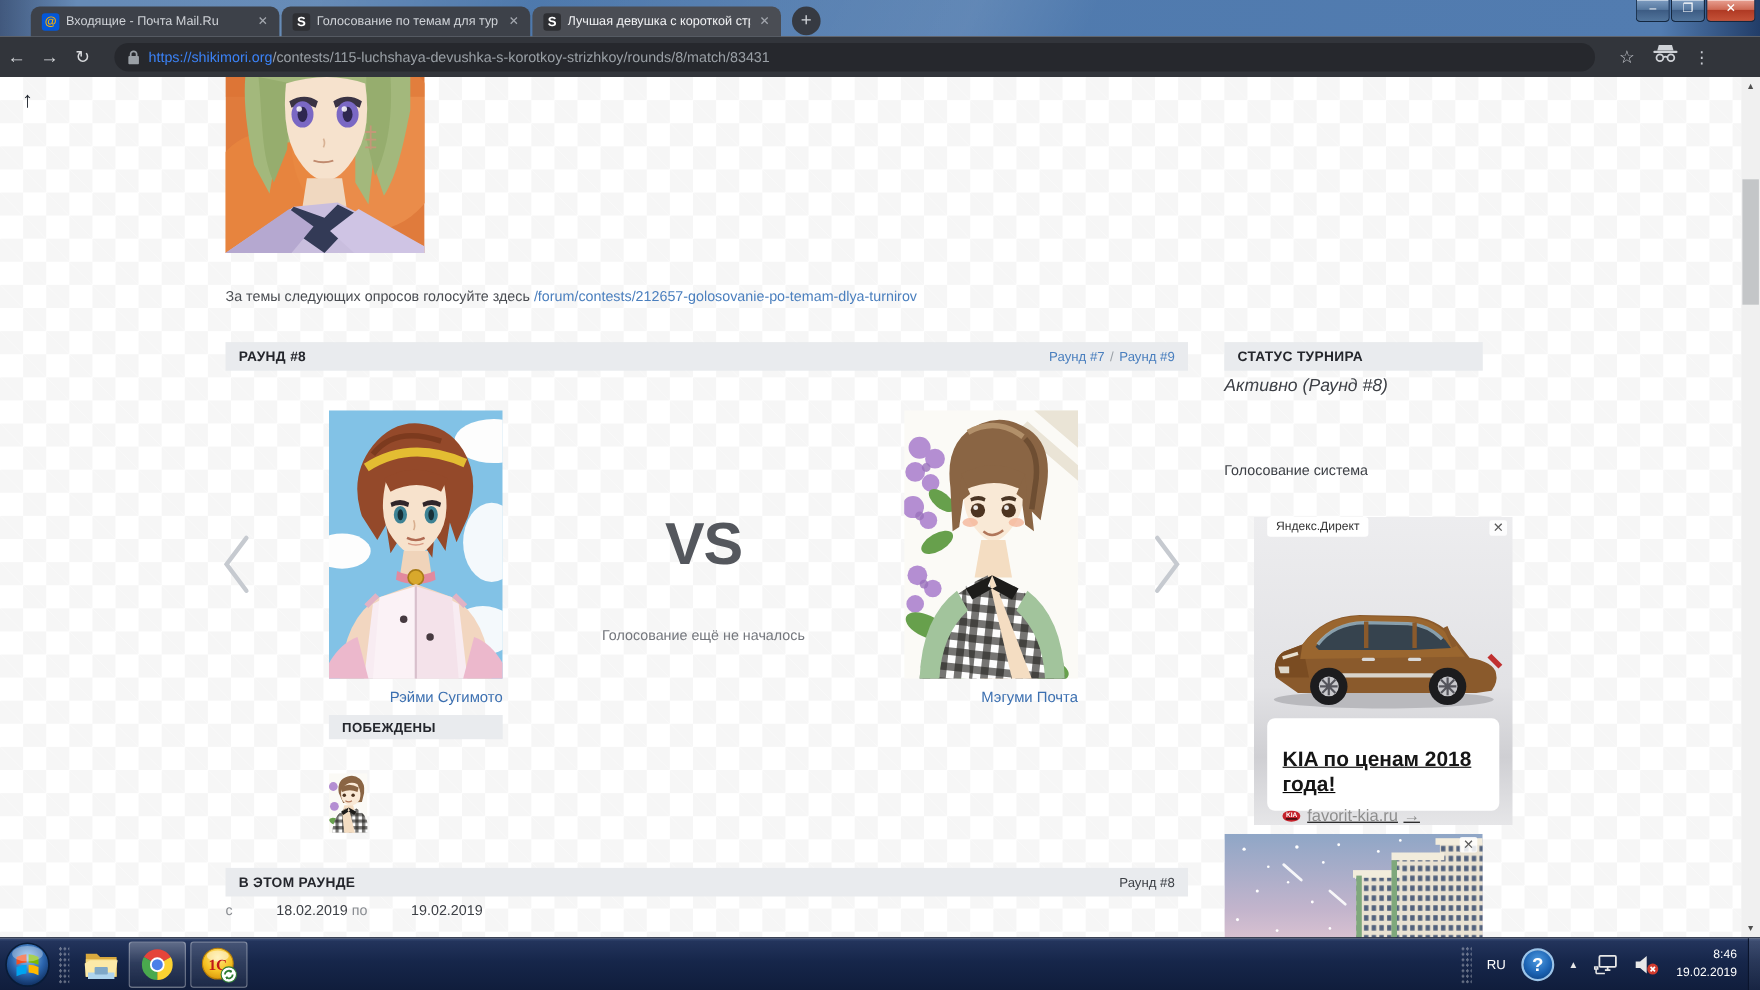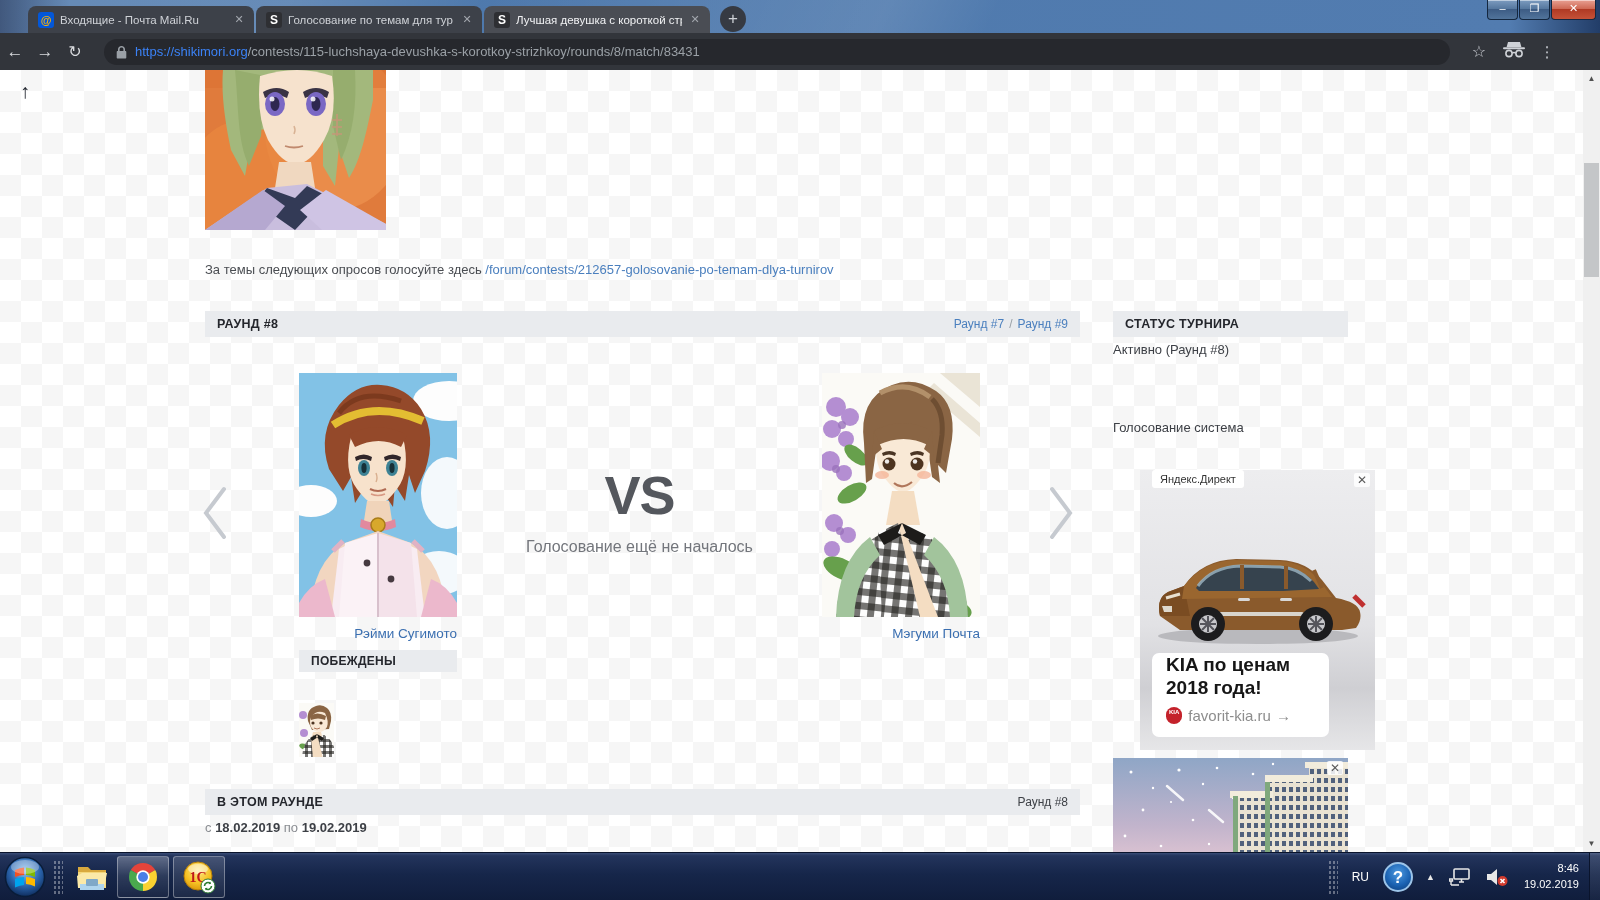--- a/index.html
+++ b/index.html
@@ -65,47 +65,47 @@
   .bar .sep{font-size:12px;color:#9aa0a6;margin:0 5px;}
   .bar .round-badge{font-size:12px;color:#3d4046;}
   .round-bar{left:205px;top:241px;width:875px;}
   .card{position:absolute;width:158px;text-align:right;}
   .card.left{left:299px;top:303px;}
   .card.right{left:822px;top:303px;}
   .card svg{display:block;cursor:pointer;}
   .card a{display:inline-block;margin-top:9px;font-size:13.5px;color:#3b6fb0;text-decoration:none;cursor:pointer;}
   .vs-wrap{position:absolute;left:457px;top:398px;width:365px;text-align:center;}
   .vs{font-size:54px;font-weight:bold;color:#54575d;letter-spacing:-1px;line-height:1;}
-  .vote-status{margin-top:16px;font-size:16px;color:#73767c;}
+  .vote-status{margin-top:48px;font-size:13px;color:#73767c;}
   .chev{position:absolute;top:415px;cursor:pointer;}
   .chev.left{left:200px;}
   .chev.right{left:1046px;}
   .defeated-bar{left:299px;top:580px;width:158px;height:22px;}
   .defeated-bar b{font-size:12px;}
   .thumb{position:absolute;left:299px;top:633px;width:35px;height:54px;cursor:pointer;}
   .thisround-bar{left:205px;top:719px;width:875px;}
   .dates{position:absolute;left:205px;top:750px;font-size:13px;color:#8a8d92;}
-  .dates b{color:#3d4046;font-weight:bold;}
+  .dates b{color:#3d4046;font-weight:normal;margin-left:36px;}
 
   
   .sb-bar1{left:1113px;top:241px;width:235px;}
-  .sb-text1{position:absolute;left:1113px;top:272px;font-size:13px;color:#3d4046;}
+  .sb-text1{position:absolute;left:1113px;top:272px;font-size:16px;color:#3d4046;font-style:italic;}
   .sb-bar2{left:1113px;top:319px;width:235px;}
   .sb-text2{position:absolute;left:1113px;top:350px;font-size:13px;color:#3d4046;}
   .ad-kia{position:absolute;left:1140px;top:400px;width:235px;height:280px;overflow:hidden;cursor:pointer;
     background:linear-gradient(#ededef 0%,#e2e2e5 55%,#cfcfd3 78%,#e6e6e8 100%);}
   .yd-label{position:absolute;left:12px;top:0;background:#fff;border-radius:3px;padding:3px 8px;
     font-size:11px;color:#333;cursor:pointer;}
   .ad-close{position:absolute;right:5px;top:3px;font-size:12px;color:#5a5a5a;cursor:pointer;
     background:rgba(255,255,255,.85);border-radius:2px;padding:0 3px;}
   .kia-car{position:absolute;left:6px;top:62px;}
-  .kia-card{position:absolute;left:12px;top:183px;width:177px;height:84px;background:#fff;border-radius:7px;
-    box-sizing:border-box;padding:0 14px;}
+  .kia-card{position:absolute;left:12px;top:183px;width:211px;height:84px;background:#fff;border-radius:7px;
+    box-sizing:border-box;padding:26px 14px;text-decoration:underline;}
   .kia-title{font-size:19px;font-weight:bold;color:#161616;line-height:1.22;margin:0;}
-  .kia-link{margin-top:8px;display:flex;font-size:15px;color:#8d8d8d;cursor:pointer;}
+  .kia-link{margin-top:8px;display:flex;align-items:center;font-size:15px;color:#8d8d8d;cursor:pointer;}
   .kia-badge{display:inline-block;background:#c4222b;color:#fff;font-size:6px;font-weight:bold;
     border-radius:50%/45%;padding:2px 3px;margin-right:6px;line-height:1;}
   .kia-arrow{margin-left:5px;}
   .ad-bld{position:absolute;left:1113px;top:688px;width:235px;height:124px;overflow:hidden;cursor:pointer;}
 
   
   .scrollbar{position:absolute;right:0;top:70px;width:17px;height:782px;background:#f0f0f0;}
   .sb-arrow{position:absolute;left:0;width:17px;height:17px;font-size:8px;color:#505050;
     text-align:center;line-height:17px;cursor:pointer;}
   .sb-arrow.up{top:0;}

